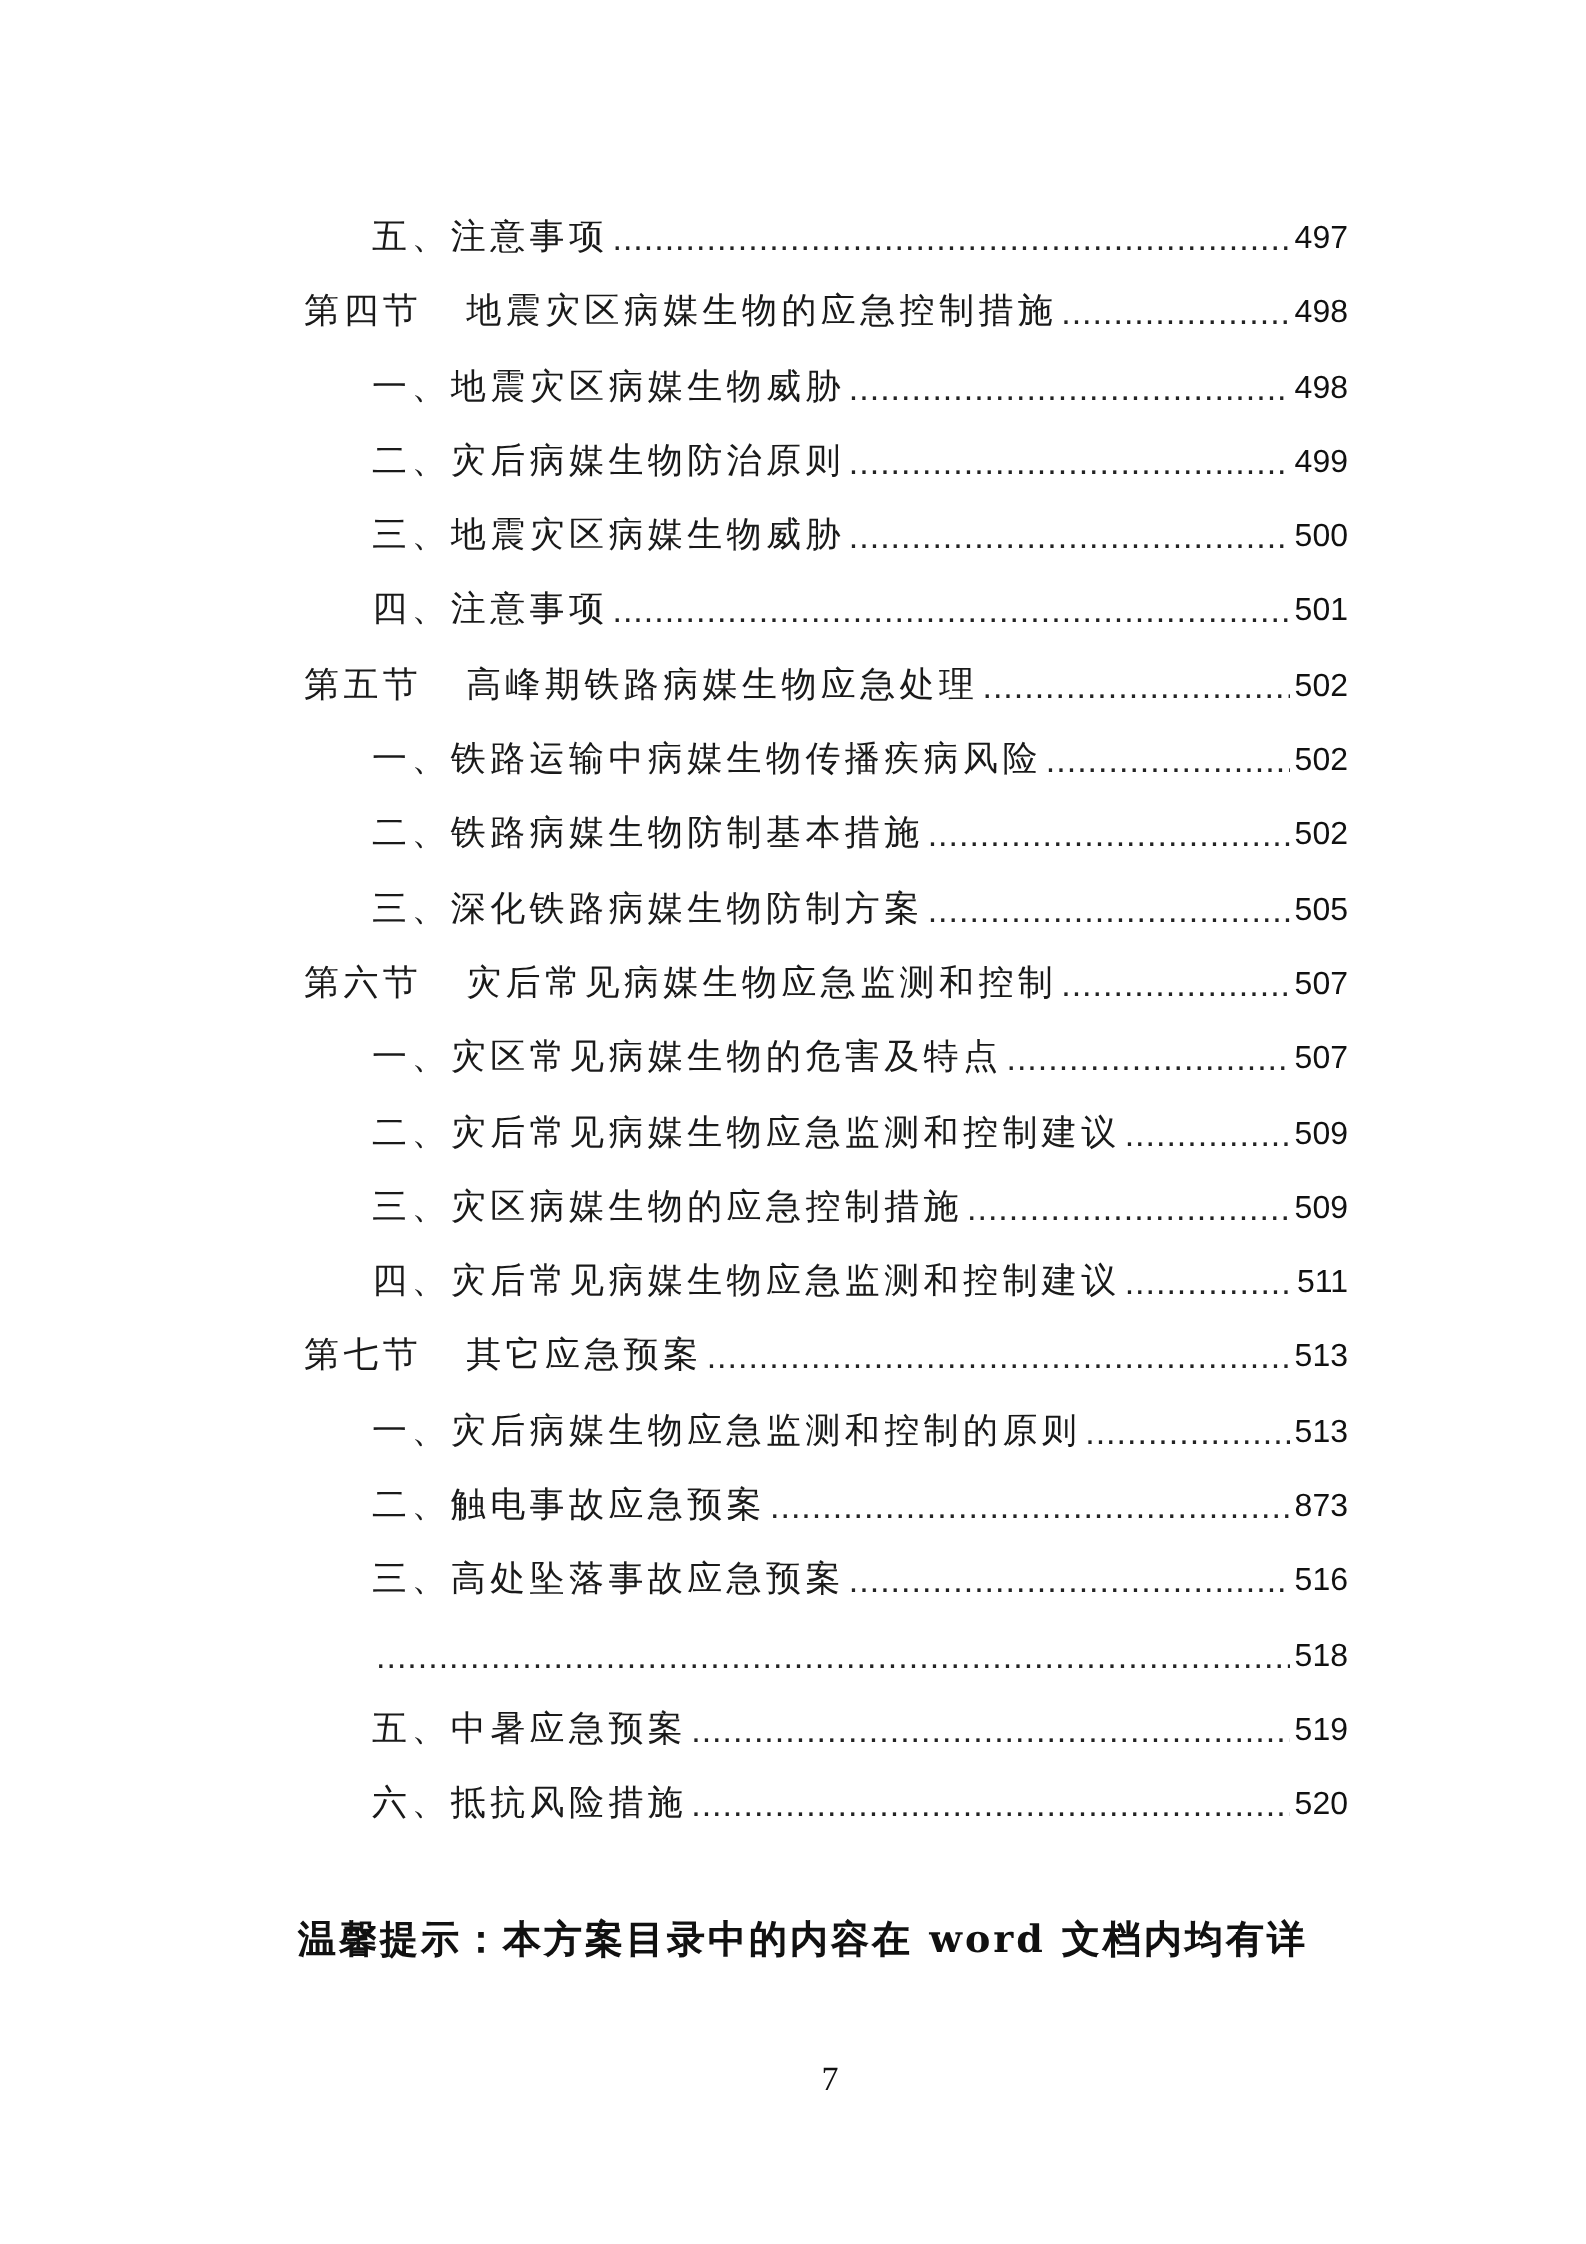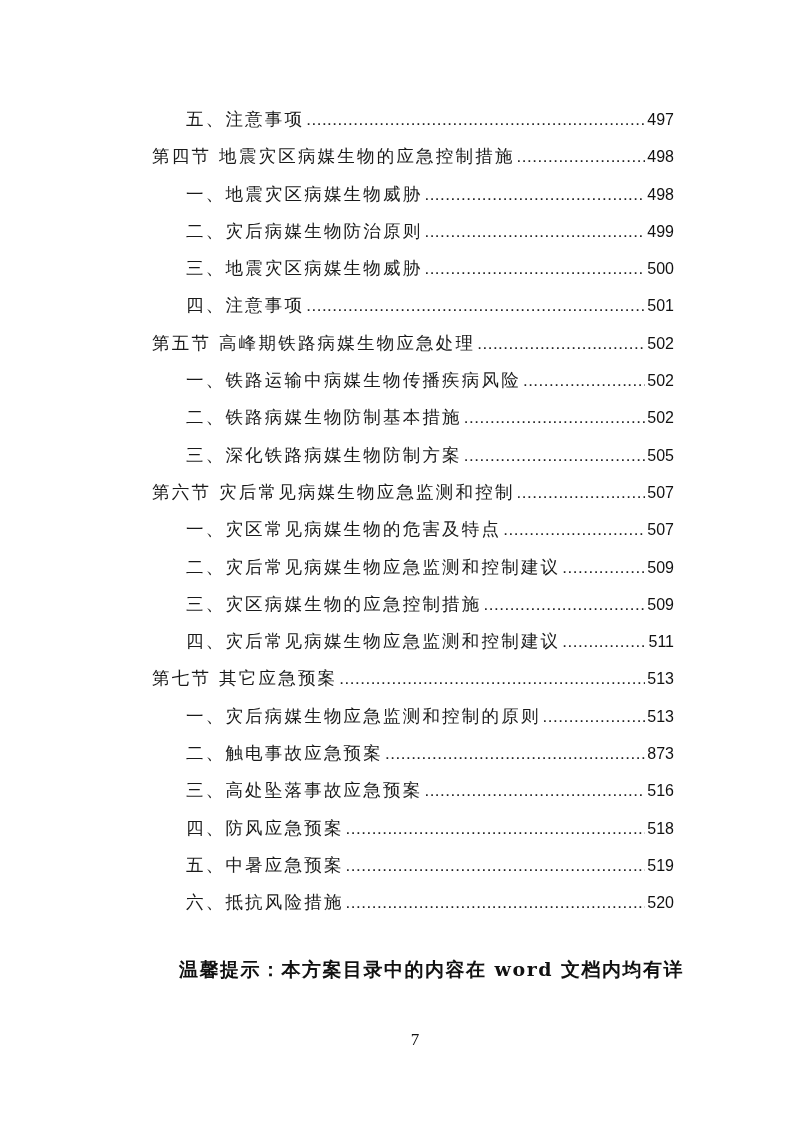--- a/index.html
+++ b/index.html
@@ -7,34 +7,34 @@
     width: 793px; height: 1122px; background: #ffffff; position: relative; overflow: hidden;
     font-family: "DejaVu Sans", "Liberation Sans", sans-serif; color: #1a1a1a;
   }
   .toc { position: absolute; left: 152px; top: 101px; width: 522px; }
   .toc-row {
     display: flex; align-items: flex-start; height: 37.3px; line-height: 37.3px;
     font-size: 17.5px; white-space: nowrap;
   }
   .toc-row.level-2 { padding-left: 34px; }
   .toc-row .label { letter-spacing: 2.2px; flex: 0 0 auto; }
-  .toc-row .label .prefix { margin-right: 8px; }
+  .toc-row .label .prefix { margin-right: 22px; }
   .toc-row.level-2 .label .prefix { margin-right: 0; }
   .toc-row .leader {
     flex: 1 1 auto; overflow: hidden; margin: 0 2px; color: #222;
     font-family: "Liberation Sans", sans-serif; font-size: 17px; letter-spacing: 0.5px;
   }
   .toc-row .leader::before {
     content: "................................................................................................................................................";
   }
   .toc-row .page {
     flex: 0 0 auto; font-family: "Liberation Sans", sans-serif; font-size: 16px; color: #111;
   }
   .notice {
-    position: absolute; left: 179px; top: 957px; font-family: "DejaVu Serif", "Liberation Serif", serif;
+    position: absolute; left: 149px; top: 957px; font-family: "DejaVu Serif", "Liberation Serif", serif;
     font-weight: bold; font-size: 19px; letter-spacing: 1.5px; color: #111; white-space: nowrap;
   }
   .page-number {
     position: absolute; left: 0; width: 830px; top: 1030px; text-align: center;
     font-family: "Liberation Serif", serif; font-size: 17px; color: #111;
   }
 </style>
 </head>
 <body>
 
@@ -128,21 +128,20 @@
       <span class="label"><span class="prefix">二、</span><span>触电事故应急预案</span></span>
       <span class="leader"></span>
       <span class="page">873</span>
     </div>
   <div class="toc-row level-2">
       <span class="label"><span class="prefix">三、</span><span>高处坠落事故应急预案</span></span>
       <span class="leader"></span>
       <span class="page">516</span>
     </div>
   <div class="toc-row level-2">
-      <span class="label"><span class="prefix">四、</span><span>防风应急预案</span></span>
       <span class="leader"></span>
       <span class="page">518</span>
     </div>
   <div class="toc-row level-2">
       <span class="label"><span class="prefix">五、</span><span>中暑应急预案</span></span>
       <span class="leader"></span>
       <span class="page">519</span>
     </div>
   <div class="toc-row level-2">
       <span class="label"><span class="prefix">六、</span><span>抵抗风险措施</span></span>

